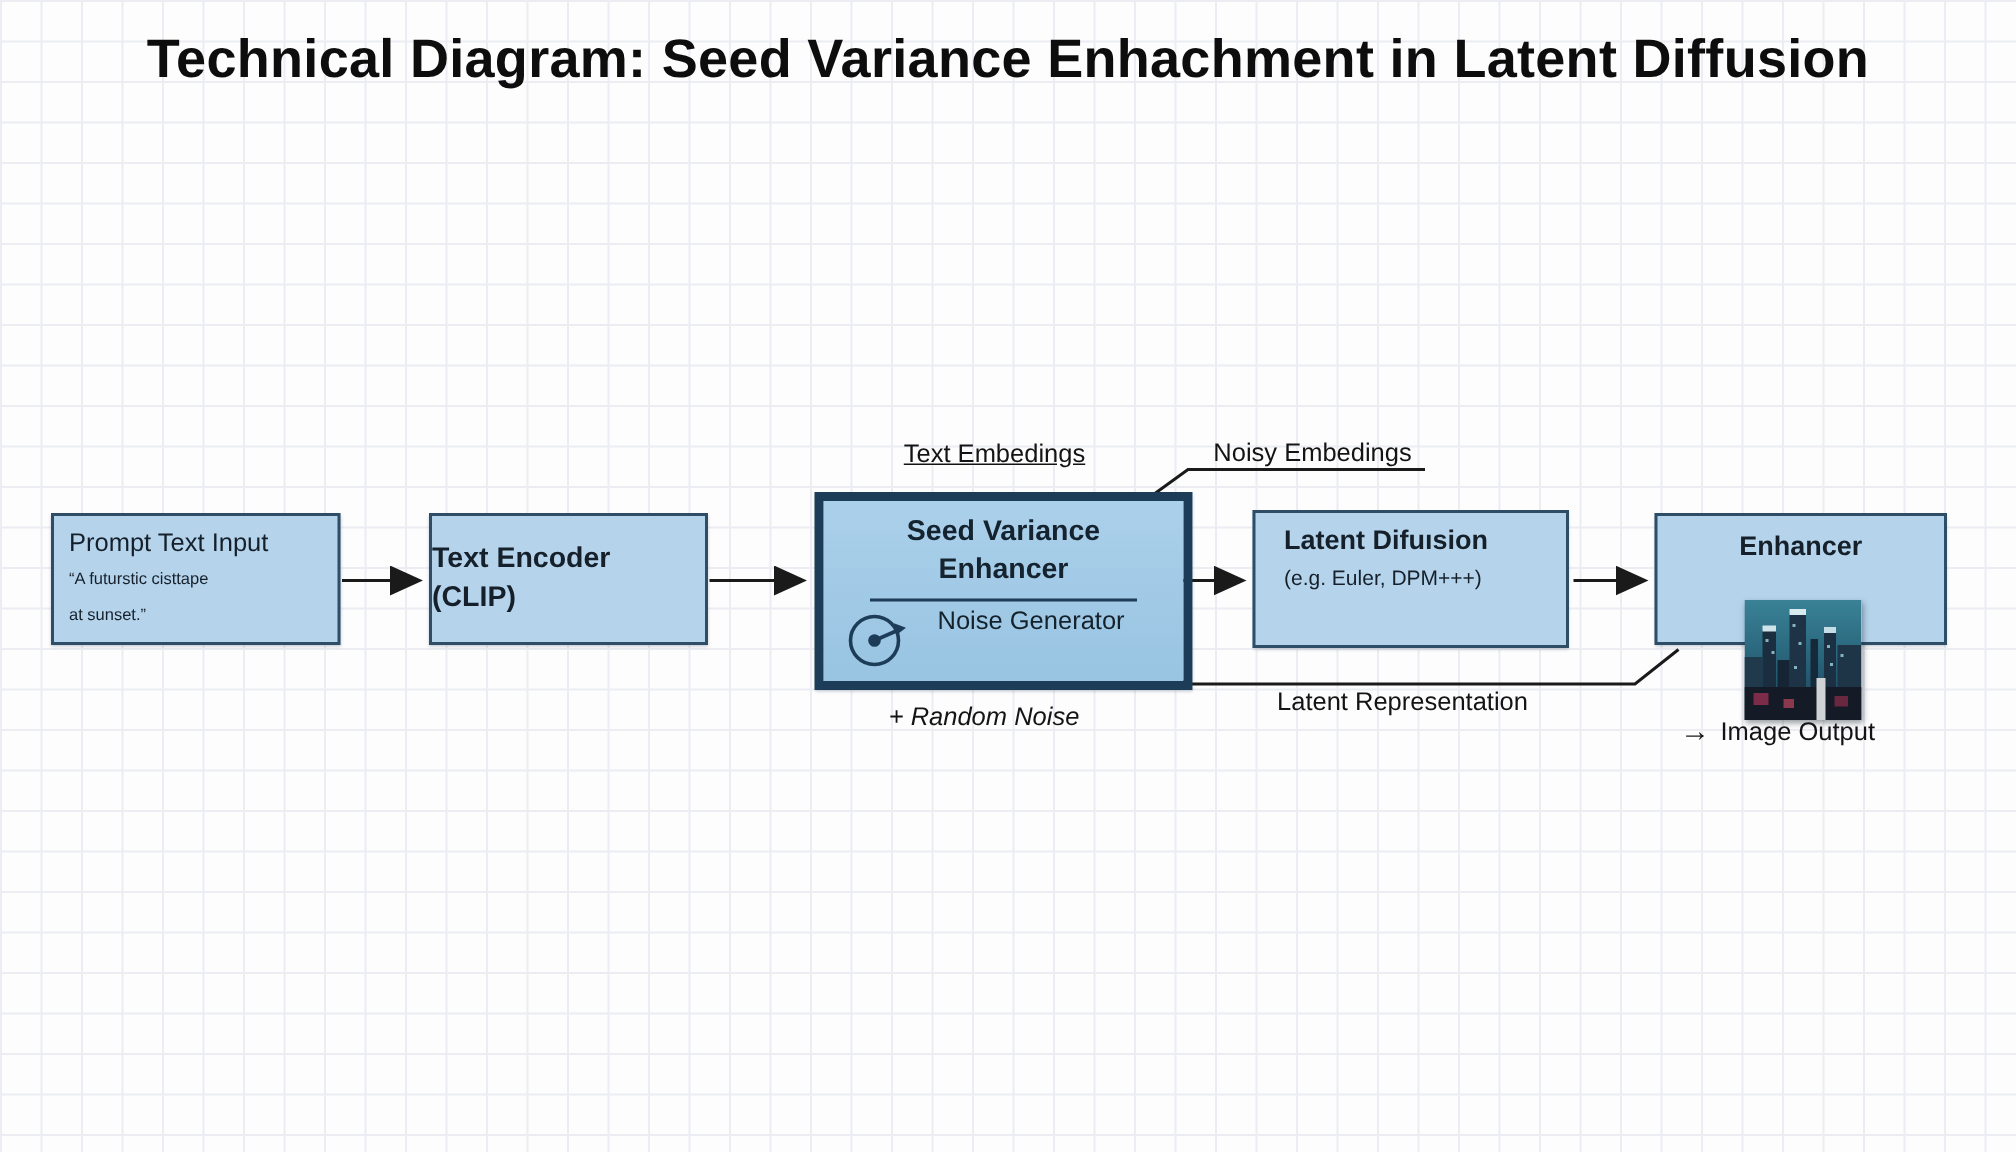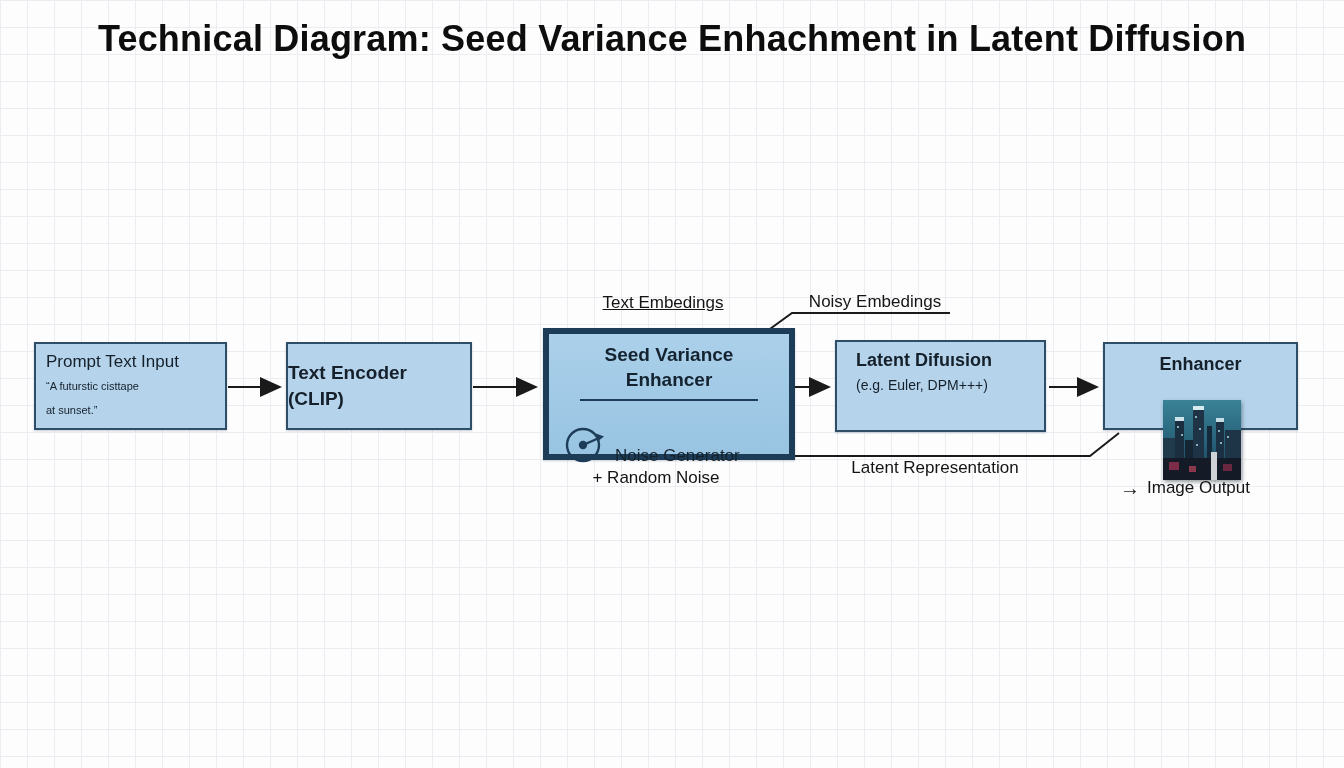--- a/index.html
+++ b/index.html
@@ -33,37 +33,37 @@
     display:flex;flex-direction:column;justify-content:center;align-items:flex-start;}
   .encoder div{font-size:19px;font-weight:bold;line-height:26px;}
   
   .enhancer{
     left:543px;top:328px;width:252px;height:132px;
     background:linear-gradient(180deg,#abd0ea 0%,#98c4e2 100%);
     border:6px solid #1c3c57;padding-top:8px;
   }
   .enhancer .t{font-size:19px;font-weight:bold;text-align:center;line-height:25px;color:#14232f;}
   .enhancer .divider{border-top:2px solid #1c3c57;width:178px;margin:7px auto 0;}
-  .enhancer .noiserow{display:flex;align-items:flex-end;gap:8px;padding:21px 0 0 14px;}
+  .enhancer .noiserow{display:flex;align-items:flex-start;gap:18px;padding:3px 0 0 14px;}
   .enhancer .noiserow .lbl{font-size:17px;color:#15222c;}
   
   .sampler{left:835px;top:340px;width:211px;height:92px;padding:6px 0 0 19px;}
   .sampler .b{font-size:18px;font-weight:bold;line-height:25px;}
   .sampler .s{font-size:14px;line-height:25px;}
   
   .generated{left:1103px;top:342px;width:195px;height:88px;padding-top:7px;text-align:center;}
   .generated div{font-size:18px;font-weight:bold;line-height:26px;}
   .citythumb{
     position:absolute;left:1163px;top:400px;width:78px;height:80px;
     box-shadow:1px 2px 4px rgba(20,30,40,.45);
   }
   .flabel{position:absolute;font-size:17px;color:#141414;white-space:nowrap;}
   .lbl-text-emb{left:563px;top:293px;width:200px;text-align:center;text-decoration:underline;}
   .lbl-noisy-emb{left:795px;top:292px;width:160px;text-align:center;}
-  .lbl-random{left:556px;top:468px;width:200px;text-align:center;}
+  .lbl-random{left:556px;top:468px;width:200px;text-align:center;font-style:italic;}
   .lbl-latent{left:835px;top:458px;width:200px;text-align:center;}
   .lbl-output{left:1120px;top:478px;display:flex;align-items:center;gap:7px;}
   .lbl-output .arrowglyph{font-size:20px;line-height:20px;}
   .overlay{position:absolute;inset:0;pointer-events:none;}
 </style>
 </head>
 <body>
 
 <div class="canvas"></div>
 

